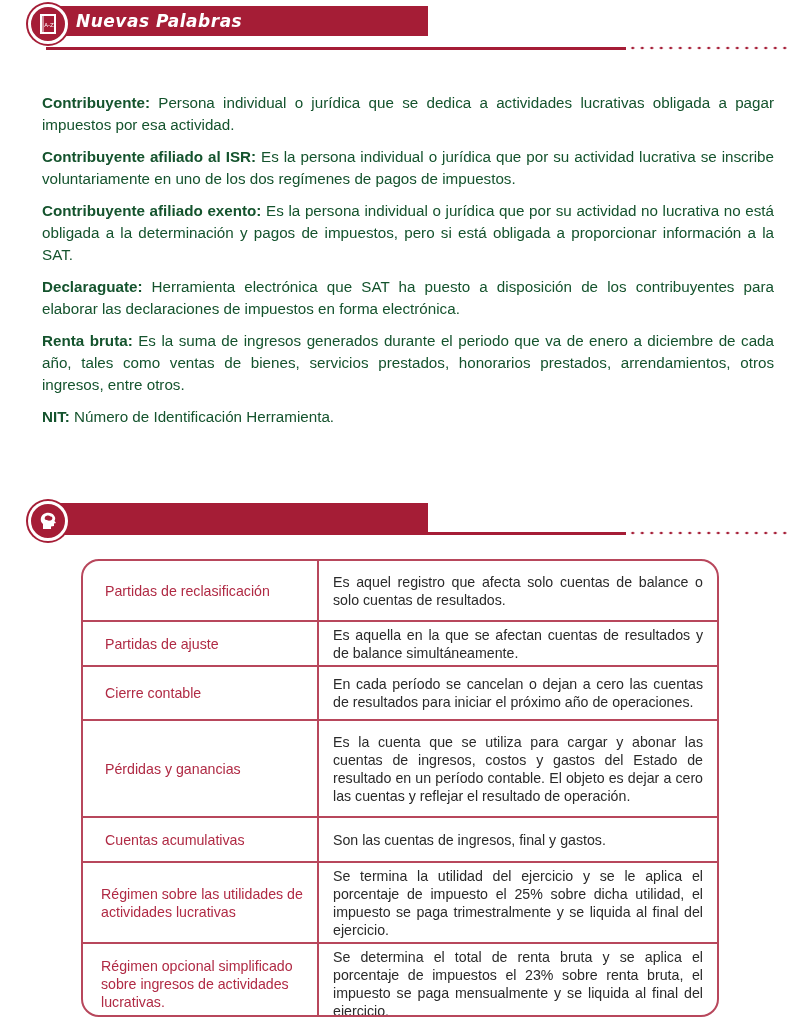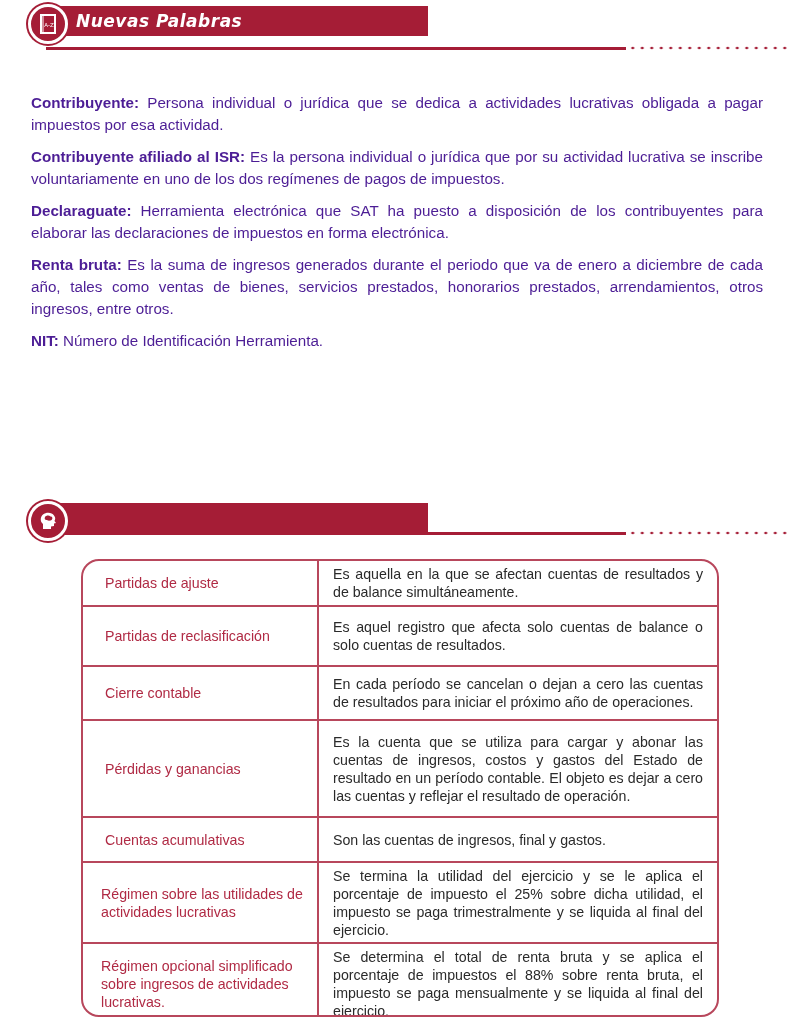--- a/index.html
+++ b/index.html
@@ -14,22 +14,22 @@
   .header-dots { position: absolute; left: 600px; top: 41px; width: 160px; height: 6px;
                  background-image: radial-gradient(circle, #a51d36 1.4px, transparent 1.6px);
                  background-size: 9.5px 6px; background-repeat: repeat-x; }
   .header-icon { position: absolute; left: 0; top: 0; width: 34px; height: 34px;
                  border-radius: 50%; background: #a51d36; border: 3px solid #ffffff;
                  box-shadow: 0 0 0 2px #a51d36; display: flex; align-items: center; justify-content: center; }
   .header-title { position: absolute; left: 48px; top: 3px; color: #ffffff;
                   font-family: "DejaVu Sans", sans-serif; font-weight: bold; font-size: 17px;
                   line-height: 28px; letter-spacing: 0.5px; font-style: italic; }
 
-  .glossary { position: absolute; left: 31px; top: 92px; width: 732px; font-size: 15.2px;
-              line-height: 22px; color: #4c1d95; }
+  .glossary { position: absolute; left: 42px; top: 92px; width: 732px; font-size: 15.2px;
+              line-height: 22px; color: #14532d; }
   .glossary p { margin: 0 0 10px 0; text-align: justify; }
   .glossary b { font-weight: bold; }
 
   .table-wrap { position: absolute; left: 81px; top: 559px; width: 638px; height: 458px;
                 border: 2px solid #b8475c; border-radius: 18px; overflow: hidden; box-sizing: border-box; }
   table { border-collapse: collapse; width: 100%; height: 100%; font-size: 14.2px; line-height: 18px; }
   td { border-bottom: 2px solid #b8475c; vertical-align: middle; padding: 0 10px; }
   tr:last-child td { border-bottom: none; }
   td.term { width: 202px; color: #b02a44; padding-left: 18px; border-right: 2px solid #b8475c; }
   td.term.indent { padding-left: 22px; }
@@ -48,63 +48,64 @@
       <line x1="5" y1="2" x2="5" y2="20" stroke="#fff" stroke-width="1"></line>
       <text x="11" y="14" font-size="5.5" fill="#fff" text-anchor="middle" font-family="DejaVu Sans, sans-serif">A-Z</text>
     </svg>
   </div>
   <div class="header-title">Nuevas Palabras</div>
 </div>
 
 <div class="glossary">
   <p><b>Contribuyente:</b><span> Persona individual o jurídica que se dedica a actividades lucrativas obligada a pagar impuestos por esa actividad.</span></p>
   <p><b>Contribuyente afiliado al ISR:</b><span> Es la persona individual o jurídica que por su actividad lucrativa se inscribe voluntariamente en uno de los dos regímenes de pagos de impuestos.</span></p>
+  <p><b>Contribuyente afiliado exento:</b><span> Es la persona individual o jurídica que por su actividad no lucrativa no está obligada a la determinación y pagos de impuestos, pero si está obligada a proporcionar información a la SAT.</span></p>
   <p><b>Declaraguate:</b><span> Herramienta electrónica que SAT ha puesto a disposición de los contribuyentes para elaborar las declaraciones de impuestos en forma electrónica.</span></p>
   <p><b>Renta bruta:</b><span> Es la suma de ingresos generados durante el periodo que va de enero a diciembre de cada año, tales como ventas de bienes, servicios prestados, honorarios prestados, arrendamientos, otros ingresos, entre otros.</span></p>
   <p><b>NIT:</b><span> Número de Identificación Herramienta.</span></p>
 </div>
 
 <div class="section-header" style="top:501px;">
   <div class="header-bar"></div>
   <div class="header-line" style="top:31px;"></div>
   <div class="header-dots" style="top:29px;"></div>
   <div class="header-icon">
     <svg width="22" height="22" viewBox="0 0 22 22">
       <path d="M6 19 L6 14 C3 12 3 7 6 4.5 C9 2 15 2 17 5.5 C19 8 18 10 17.5 11 L19 13 L17 13.5 L17 16 L14 16.5 L14 19 Z" fill="#fff"></path>
       <path d="M8 7 C9 5.5 12 5 13.5 6.5 C15 6 16 8 15 9.5 C14 11 11 11 10 10 C8.5 10.5 7 9 8 7 Z" fill="#a51d36"></path>
     </svg>
   </div>
 </div>
 
 <div class="table-wrap">
   <table>
     <tbody>
-        <tr style="height:45px;">
+        <tr style="height:60px;">
+      <td class="term indent">Partidas de reclasificación</td>
+      <td class="def">Es aquel registro que afecta solo cuentas de balance o solo cuentas de resultados.</td>
+    </tr>
+    <tr style="height:45px;">
       <td class="term indent">Partidas de ajuste</td>
       <td class="def">Es aquella en la que se afectan cuentas de resultados y de balance simultáneamente.</td>
-    </tr>
-    <tr style="height:60px;">
-      <td class="term indent">Partidas de reclasificación</td>
-      <td class="def">Es aquel registro que afecta solo cuentas de balance o solo cuentas de resultados.</td>
     </tr>
     <tr style="height:54px;padding-left:22px;">
       <td class="term indent">Cierre contable</td>
       <td class="def">En cada período se cancelan o dejan a cero las cuentas de resultados para iniciar el próximo año de operaciones.</td>
     </tr>
     <tr style="height:97px;">
       <td class="term indent">Pérdidas y ganancias</td>
       <td class="def">Es la cuenta que se utiliza para cargar y abonar las cuentas de ingresos, costos y gastos del Estado de resultado en un período contable. El objeto es dejar a cero las cuentas y reflejar el resultado de operación.</td>
     </tr>
     <tr style="height:45px;">
       <td class="term indent">Cuentas acumulativas</td>
       <td class="def">Son las cuentas de ingresos, final y gastos.</td>
     </tr>
     <tr style="height:81px;">
       <td class="term">Régimen sobre las utilidades de actividades lucrativas</td>
       <td class="def">Se termina la utilidad del ejercicio y se le aplica el porcentaje de impuesto el 25% sobre dicha utilidad, el impuesto se paga trimestralmente y se liquida al final del ejercicio.</td>
     </tr>
     <tr style="height:80px;">
       <td class="term">Régimen opcional simplificado sobre ingresos de actividades lucrativas.</td>
-      <td class="def">Se determina el total de renta bruta y se aplica el porcentaje de impuestos el 88% sobre renta bruta, el impuesto se paga mensualmente y se liquida al final del ejercicio.</td>
+      <td class="def">Se determina el total de renta bruta y se aplica el porcentaje de impuestos el 23% sobre renta bruta, el impuesto se paga mensualmente y se liquida al final del ejercicio.</td>
     </tr>
   </tbody>
     </table>
 </div>
 
 </body></html>

